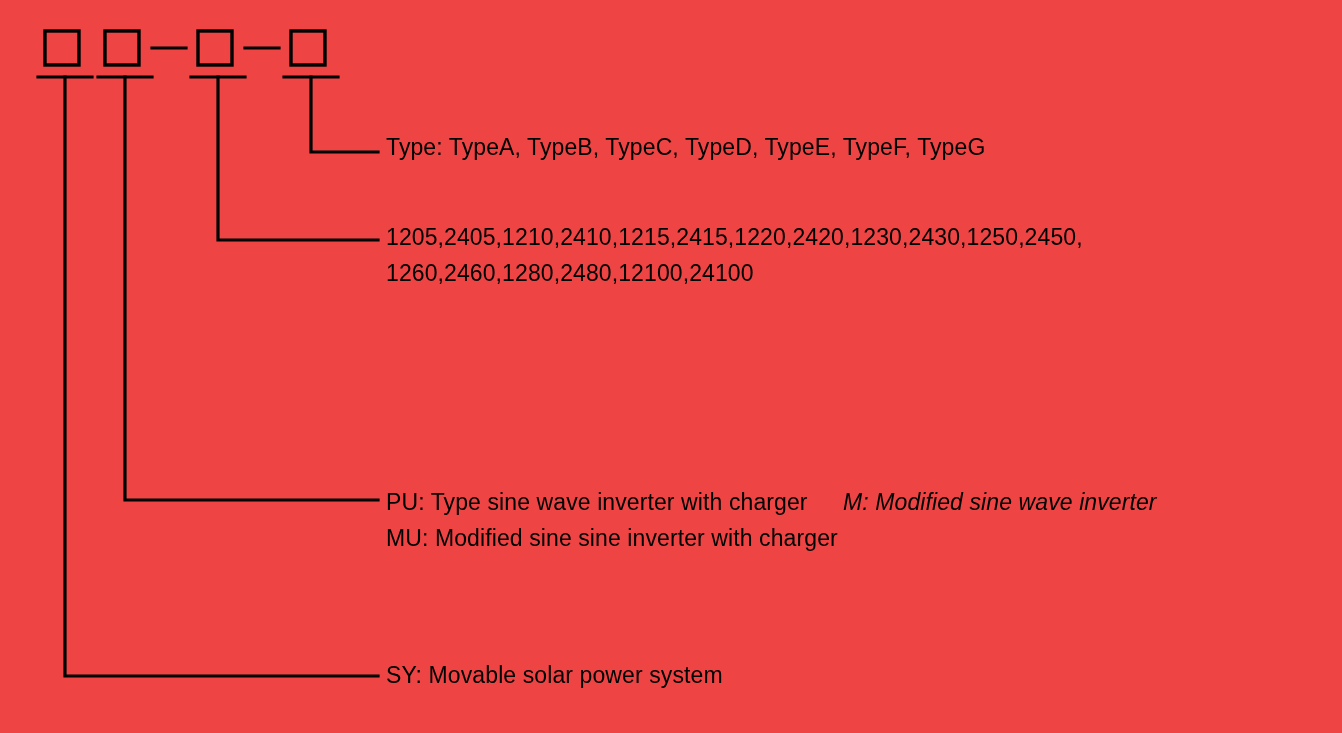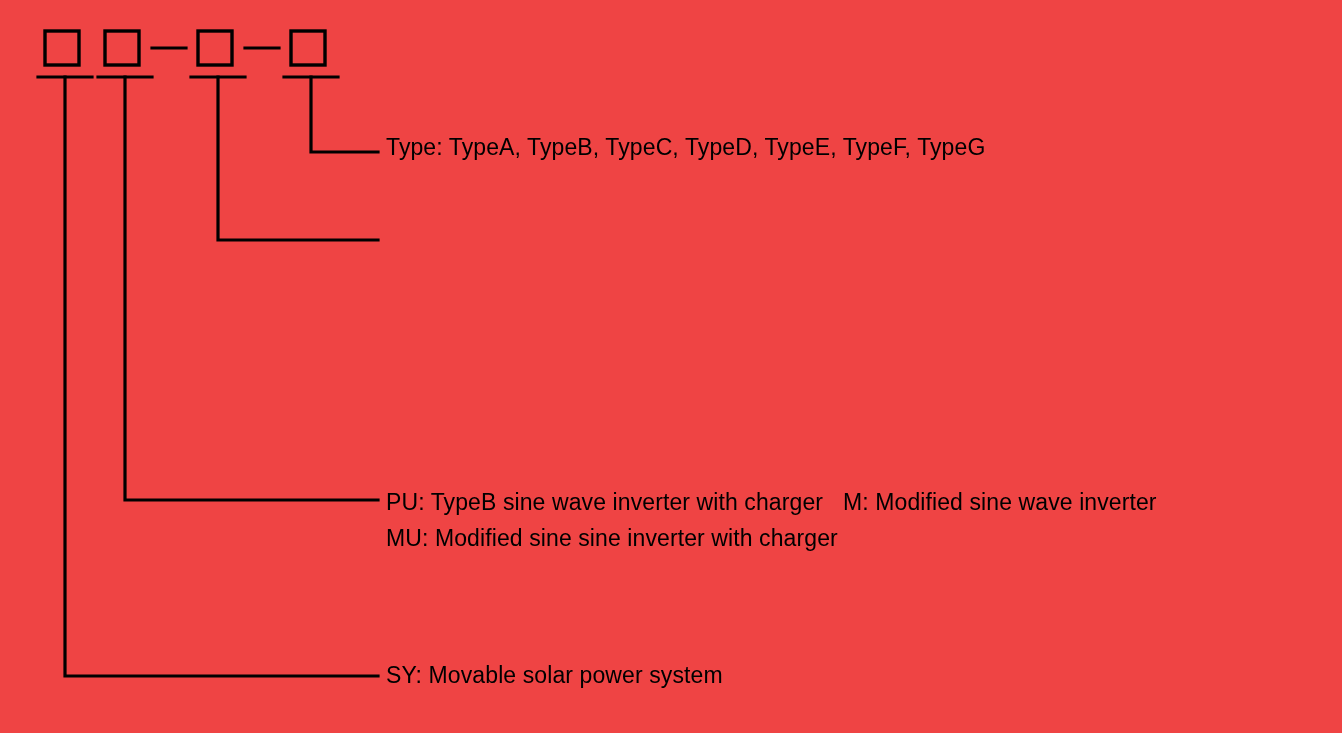--- a/index.html
+++ b/index.html
@@ -29,21 +29,21 @@
     position: absolute;
     font-size: 23px;
     line-height: 36px;
     white-space: nowrap;
     color: #000000;
     letter-spacing: 0.1px;
   }
   .txt-type      { left: 386px; top: 129px; }
   .txt-power     { left: 386px; top: 219px; }
   .txt-inverter  { left: 386px; top: 484px; }
-  .txt-mod       { left: 843px; top: 484px; }
+  .txt-mod       { left: 843px; top: 484px; font-style: italic; }
   .txt-system    { left: 386px; top: 657px; }
   .pline { display: block; }
 </style>
 </head>
 <body>
 
 <div id="page">
 
   <svg class="leaders" viewBox="0 0 1342 733" xmlns="http://www.w3.org/2000/svg">
     <g stroke="#000000" fill="none" stroke-width="3.2" stroke-linecap="square">
@@ -73,24 +73,26 @@
 
       <polyline points="65,77 65,676 378,676"></polyline>
     </g>
   </svg>
 
   <div class="code-text txt-type">
     <span class="pline">Type: TypeA, TypeB, TypeC, TypeD, TypeE, TypeF, TypeG</span>
   </div>
 
   <div class="code-text txt-power">
+    <span class="pline">1205,2405,1210,2410,1215,2415,1220,2420,1230,2430,1250,2450,</span>
+    <span class="pline">1260,2460,1280,2480,12100,24100</span>
   </div>
 
   <div class="code-text txt-inverter">
-    <span class="pline">PU: TypeB sine wave inverter with charger</span>
+    <span class="pline">PU: Type sine wave inverter with charger</span>
     <span class="pline">MU: Modified  sine  sine  inverter  with charger</span>
   </div>
 
   <div class="code-text txt-mod">
     <span class="pline">M: Modified sine wave inverter</span>
   </div>
 
   <div class="code-text txt-system">
     <span class="pline">SY: Movable  solar  power system</span>
   </div>

